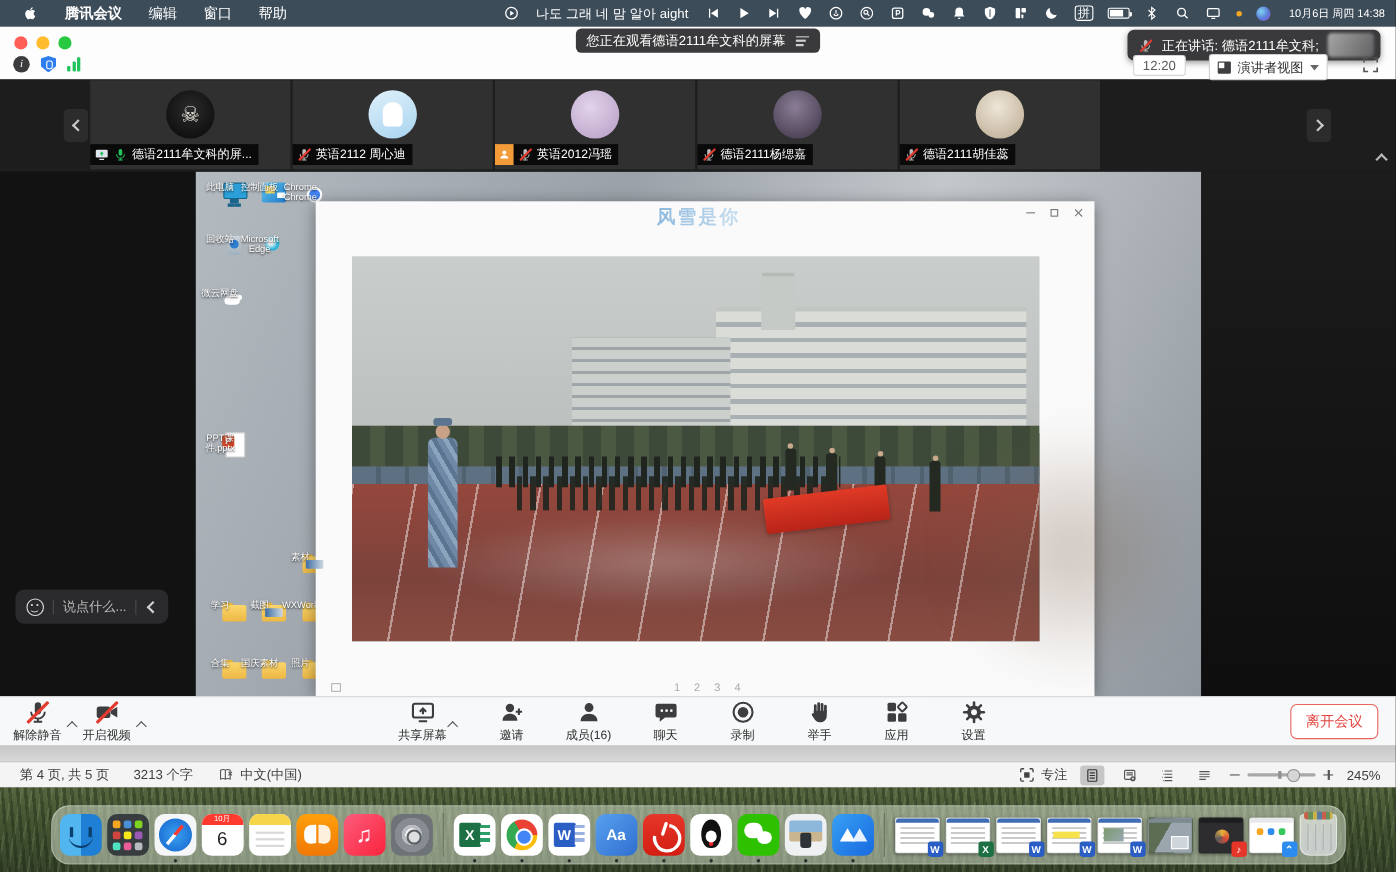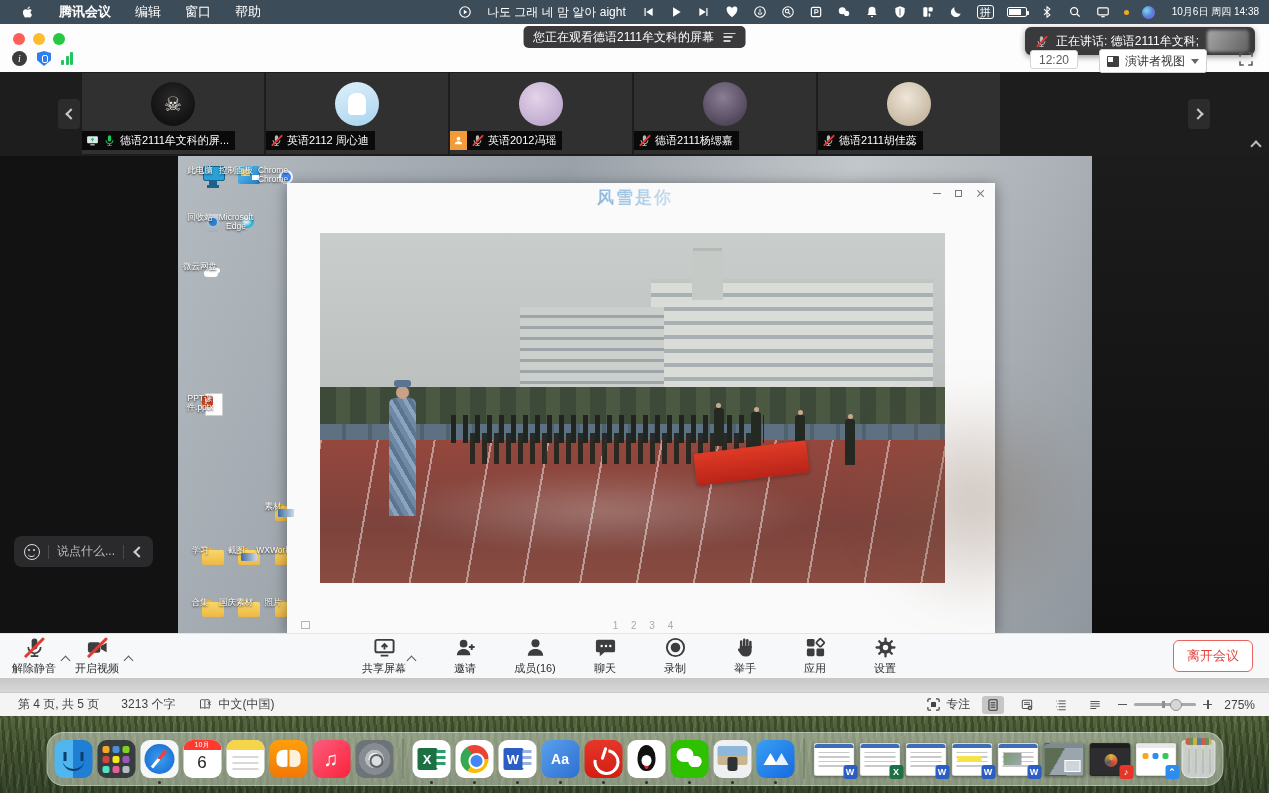--- a/index.html
+++ b/index.html
@@ -820,21 +820,21 @@
           </svg>
         </span>
       <span class="slider">
         <span class="sl-minus"></span>
         <span class="sl-track">
           <span class="sl-notch"></span>
           <span class="sl-handle"></span>
         </span>
         <span class="sl-plus"></span>
       </span>
-      <span>275%</span>
+      <span>245%</span>
     </div>
   </div>
 
   <div class="grass"></div>
   <div class="dock">
     <span class="dapp dk-finder"></span>
     <span class="dapp dk-launchpad">
       <i style="background:#f5a623"></i>
         <i style="background:#4a90d9"></i>
         <i style="background:#7ed321"></i>

